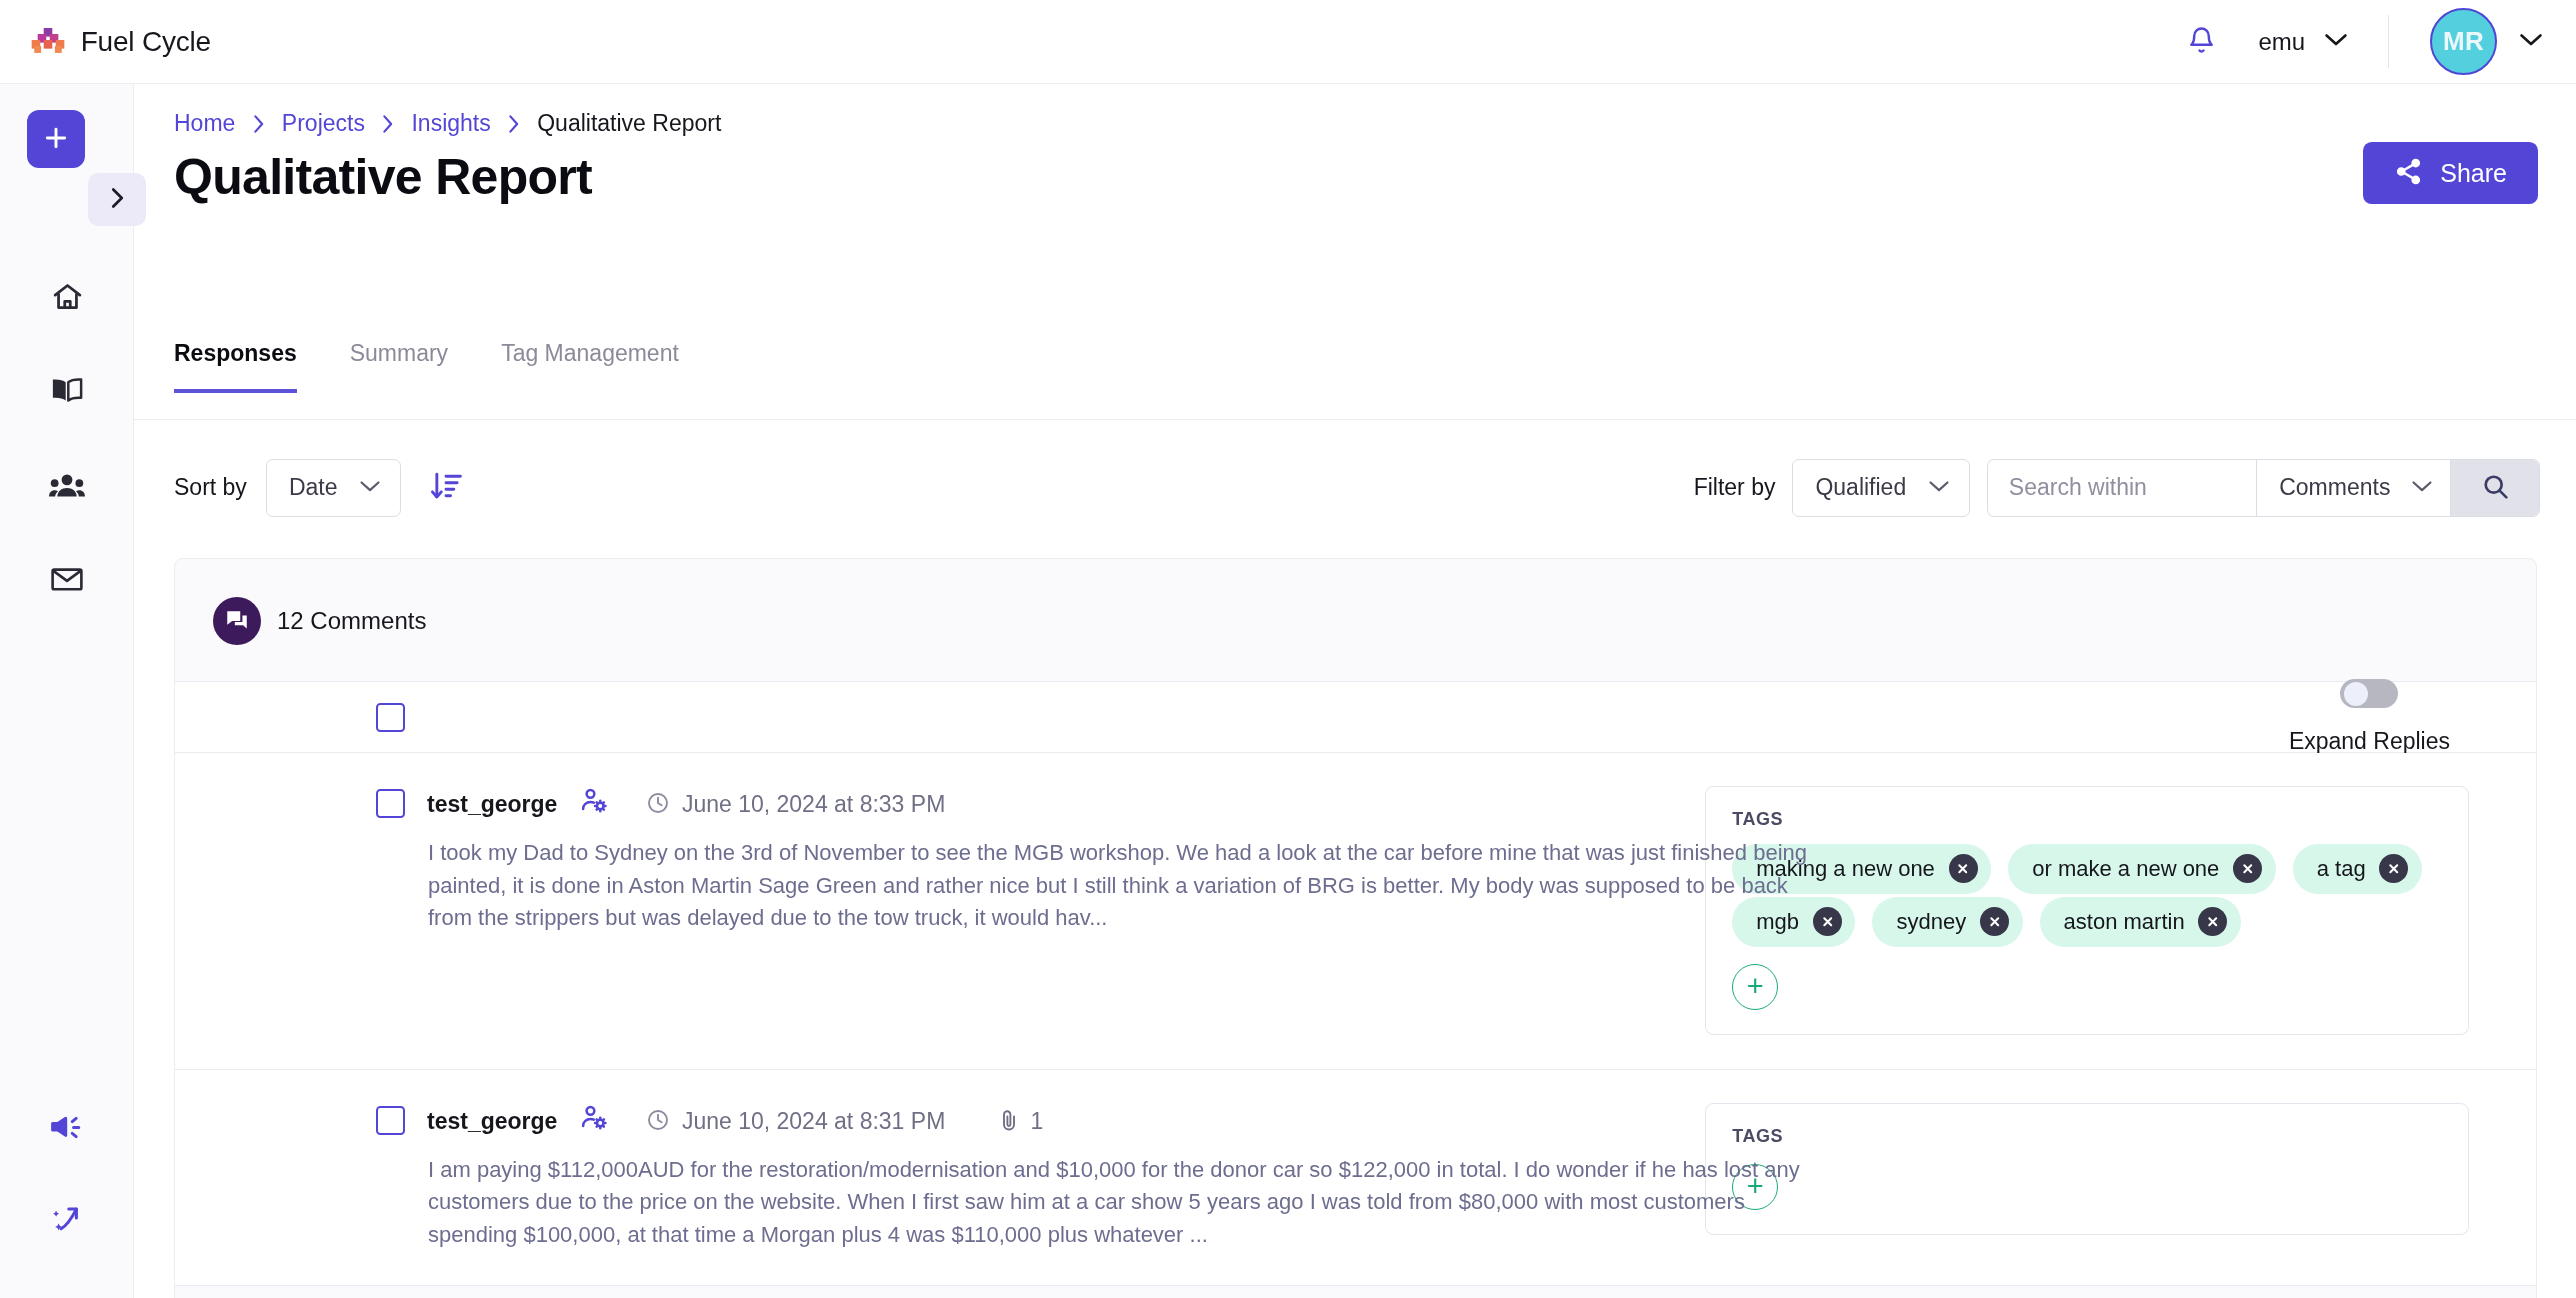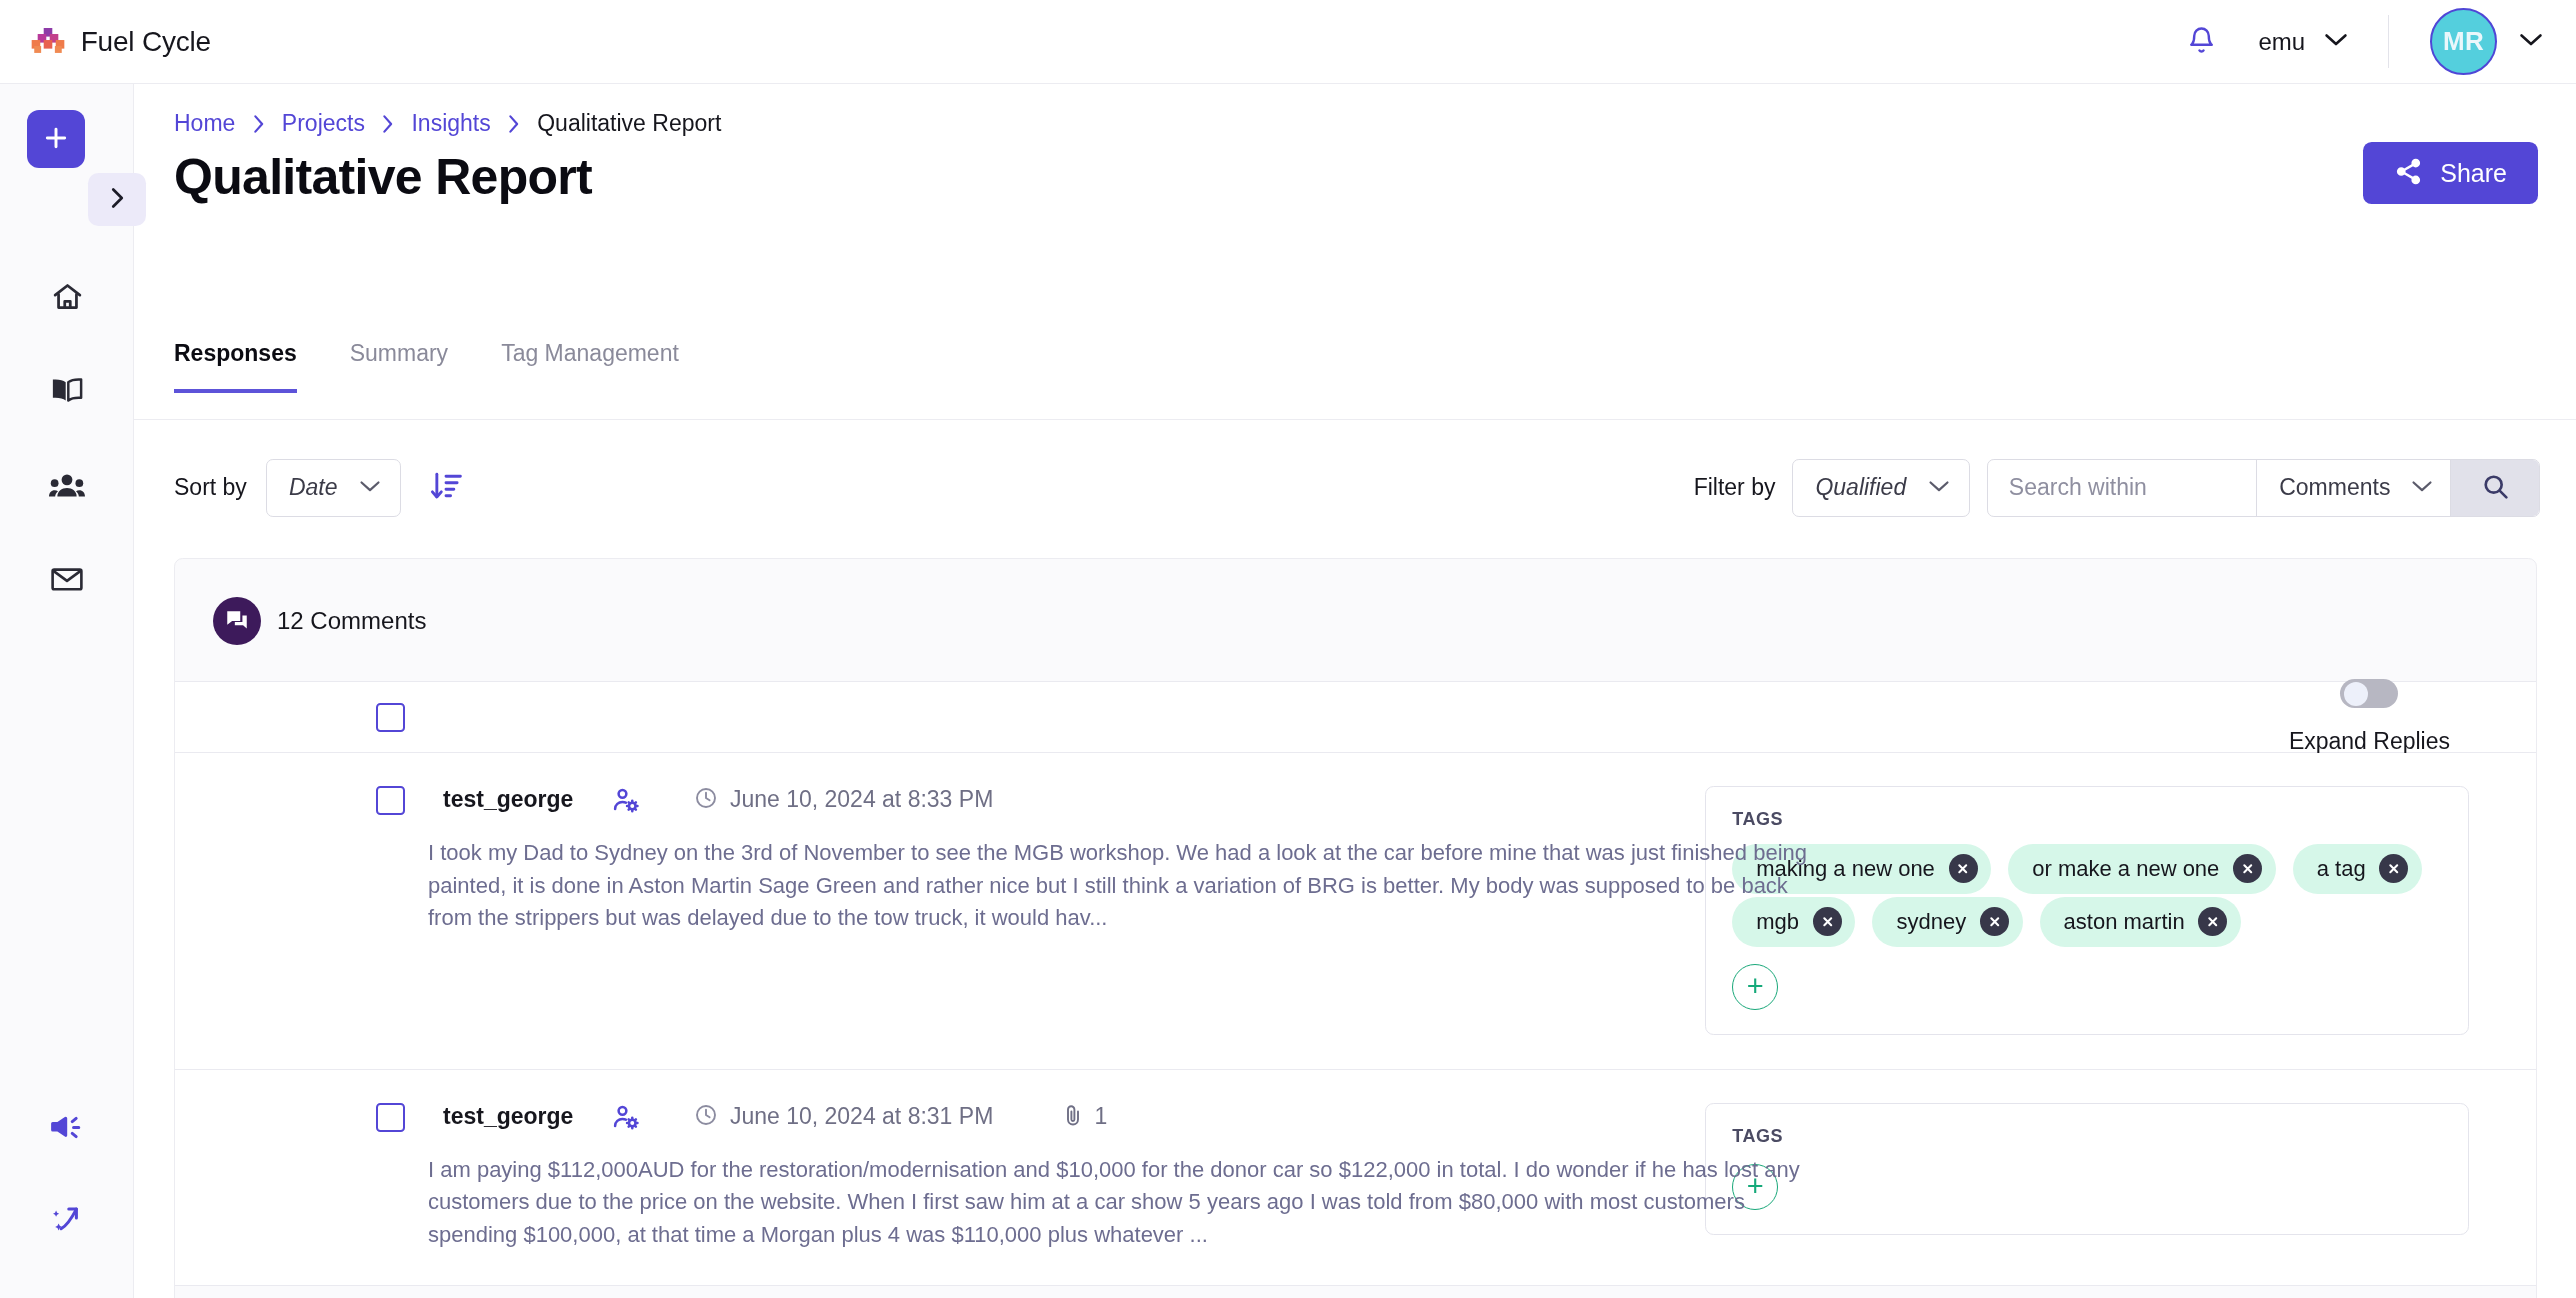--- a/index.html
+++ b/index.html
@@ -106,21 +106,21 @@
   }
 
   
   .toolbar { position: absolute; top: 359px; left: 0; width: 2442px; height: 96px; }
   .sortgrp {
     position: absolute; left: 40px; top: 15.5px; display: flex; align-items: center; gap: 19px;
   }
   .lbl { font-size: 23px; color: #16161d; }
   .select {
     height: 58px; border: 0.9px solid #dcdce4; border-radius: 6.9px; background: #fff;
-    display: flex; align-items: center; gap: 22px; padding: 0 19px 0 22px; cursor: pointer; font-style: italic;
+    display: flex; align-items: center; gap: 22px; padding: 0 19px 0 22px; cursor: pointer;
   }
   .select-val { font-size: 23px; color: #3b3b48; white-space: nowrap; }
   .sorticon { cursor: pointer; margin-left: 8.6px; }
 
   .filtergrp {
     position: absolute; right: 36px; top: 15.5px; display: flex; align-items: center; gap: 17px;
   }
   .searchbar {
     display: flex; align-items: stretch; height: 58px;
     border: 0.9px solid #dcdce4; border-radius: 6.9px; overflow: hidden; background: #fff;
@@ -168,21 +168,21 @@
   }
   .toggle .knob {
     position: absolute; top: 2.6px; left: 3.4px; width: 24px; height: 24px; border-radius: 50%; background: #edf0fa;
   }
   .toggle-label { font-size: 23px; color: #16161d; }
 
   
   .comment { background: #fff; position: relative; border-bottom: 0.9px solid #eaeaf0; }
   .cm-inner { display: flex; padding: 33px 0 34px 0; }
   .cm-left { width: 1520px; padding-left: 201px; position: relative; }
-  .cm-head { display: flex; align-items: flex-start; gap: 38px; }
+  .cm-head { display: flex; align-items: flex-end; gap: 22px; }
   .cm-user { font-size: 23px; font-weight: 700; color: #16161d; }
   .cm-meta { display: flex; align-items: center; gap: 12px; margin-left: 15.5px; }
   .cm-date { font-size: 23px; color: #6f6f85; }
   .cm-attach { display: flex; align-items: center; gap: 10.3px; margin-left: 31px; }
   .cm-attach-n { font-size: 23px; color: #6f6f85; }
   .cm-body {
     margin-top: 19px; margin-left: 52px; width: 1409px;
     font-size: 22px; line-height: 1.48; color: #6d6d90;
   }
 

